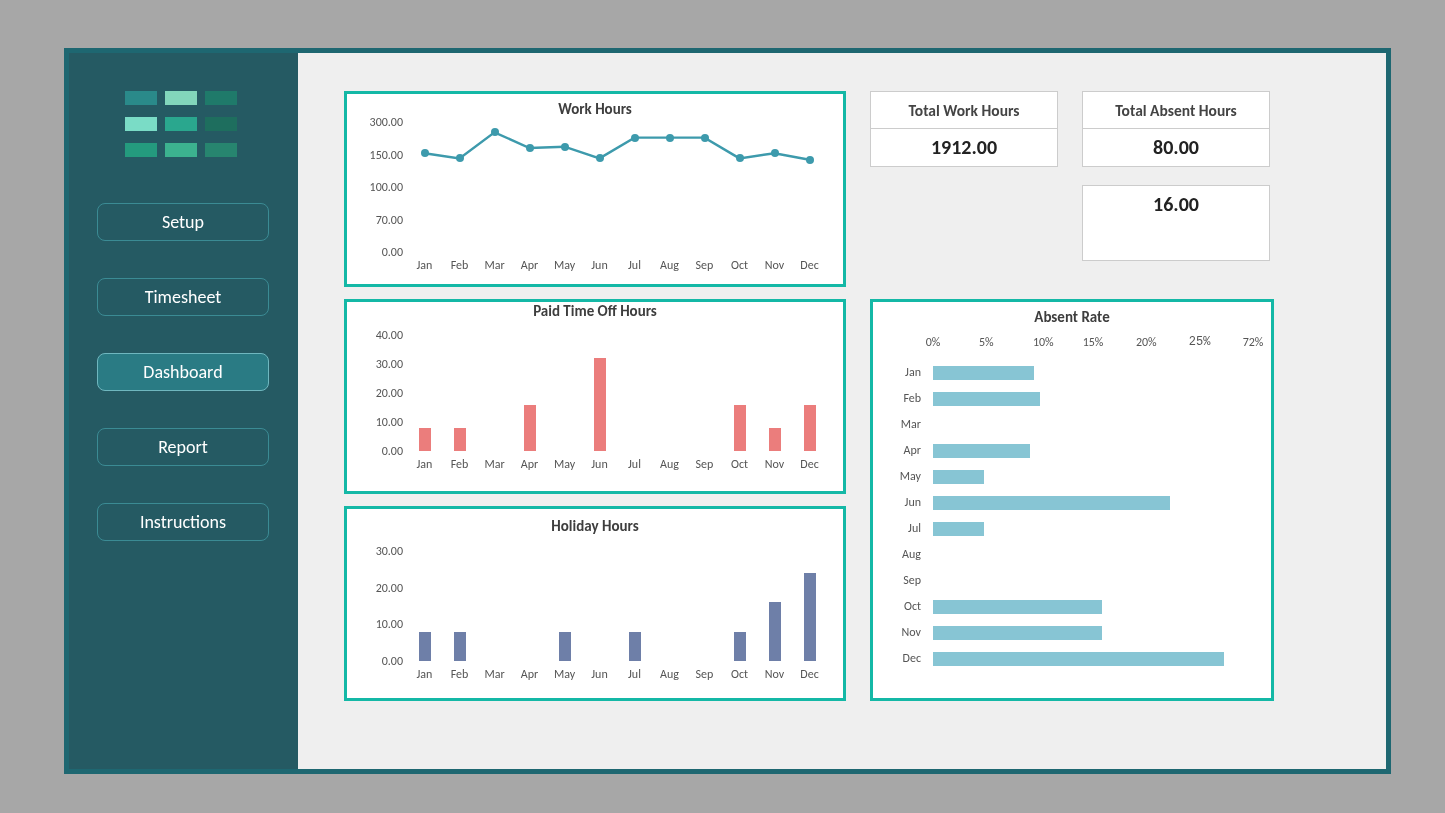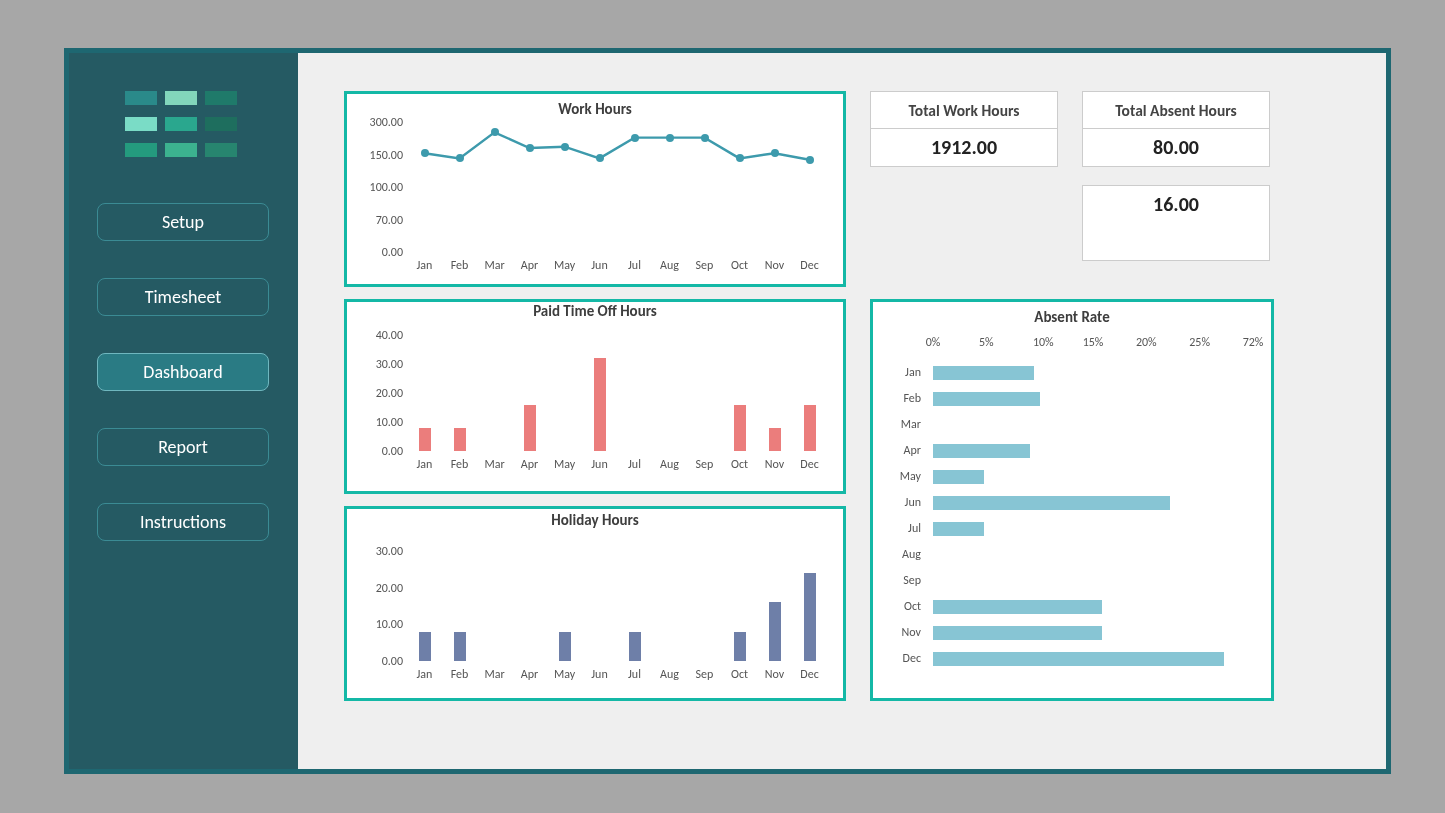--- a/index.html
+++ b/index.html
@@ -134,21 +134,21 @@
             <div class="x-label" style="left: 271.5px; top: 155px;">Jul</div>
             <div class="x-label" style="left: 306.5px; top: 155px;">Aug</div>
             <div class="x-label" style="left: 341.5px; top: 155px;">Sep</div>
             <div class="x-label" style="left: 376.5px; top: 155px;">Oct</div>
             <div class="x-label" style="left: 411.5px; top: 155px;">Nov</div>
             <div class="x-label" style="left: 446.5px; top: 155px;">Dec</div>
           </div>
       </div>
 
       <div id="chart-holiday" class="chart-card" style="left:46px;top:453px;width:496px;height:189px">
-        <div class="chart-title" style="margin-top:2px;font-size:15px">Holiday Hours</div>
+        <div class="chart-title" style="margin-top:8px;font-size:15px">Holiday Hours</div>
         <div id="hol-y">
             <div class="axis-label" style="right: 440px; top: 145px; width: 42px; text-align: right;">0.00</div>
             <div class="axis-label" style="right: 440px; top: 108.333px; width: 42px; text-align: right;">10.00</div>
             <div class="axis-label" style="right: 440px; top: 71.6667px; width: 42px; text-align: right;">20.00</div>
             <div class="axis-label" style="right: 440px; top: 35px; width: 42px; text-align: right;">30.00</div>
           </div>
         <div id="hol-bars">
             <div class="bar" style="left: 71.5px; top: 122.667px; width: 12px; height: 29.3333px; background: rgb(110, 127, 168);"></div>
             <div class="bar" style="left: 106.5px; top: 122.667px; width: 12px; height: 29.3333px; background: rgb(110, 127, 168);"></div>
             <div class="bar" style="left: 211.5px; top: 122.667px; width: 12px; height: 29.3333px; background: rgb(110, 127, 168);"></div>
@@ -186,21 +186,21 @@
       </div>
 
       <div id="chart-absent" class="chart-card" style="left:572px;top:246px;width:398px;height:396px">
         <div class="chart-title" style="margin-top:6px;font-size:15px">Absent Rate</div>
         <div id="absent-top">
             <div class="axis-label" style="left: 46px; top: 33px; width: 28px; text-align: center;">0%</div>
             <div class="axis-label" style="left: 99.3333px; top: 33px; width: 28px; text-align: center;">5%</div>
             <div class="axis-label" style="left: 152.667px; top: 33px; width: 28px; text-align: right;">10%</div>
             <div class="axis-label" style="left: 206px; top: 33px; width: 28px; text-align: center;">15%</div>
             <div class="axis-label" style="left: 259.333px; top: 33px; width: 28px; text-align: center;">20%</div>
-            <div class="axis-label" style="left: 312.667px; top: 33px; width: 28px; text-align: center;">25%</div>
+            <div class="axis-label" style="left: 312.667px; top: 33px; width: 28px; text-align: center; font-family: Liberation Mono, monospace;">25%</div>
             <div class="axis-label" style="left: 366px; top: 33px; width: 28px; text-align: center;">72%</div>
           </div>
         <div id="absent-rows">
             <div class="row-label" style="left: 8px; top: 63px;">Jan</div>
             <div class="hbar" style="left: 60px; top: 64px; width: 101.333px;"></div>
             <div class="row-label" style="left: 8px; top: 89px;">Feb</div>
             <div class="hbar" style="left: 60px; top: 90px; width: 106.667px;"></div>
             <div class="row-label" style="left: 8px; top: 115px;">Mar</div>
             <div class="row-label" style="left: 8px; top: 141px;">Apr</div>
             <div class="hbar" style="left: 60px; top: 142px; width: 97.0667px;"></div>

